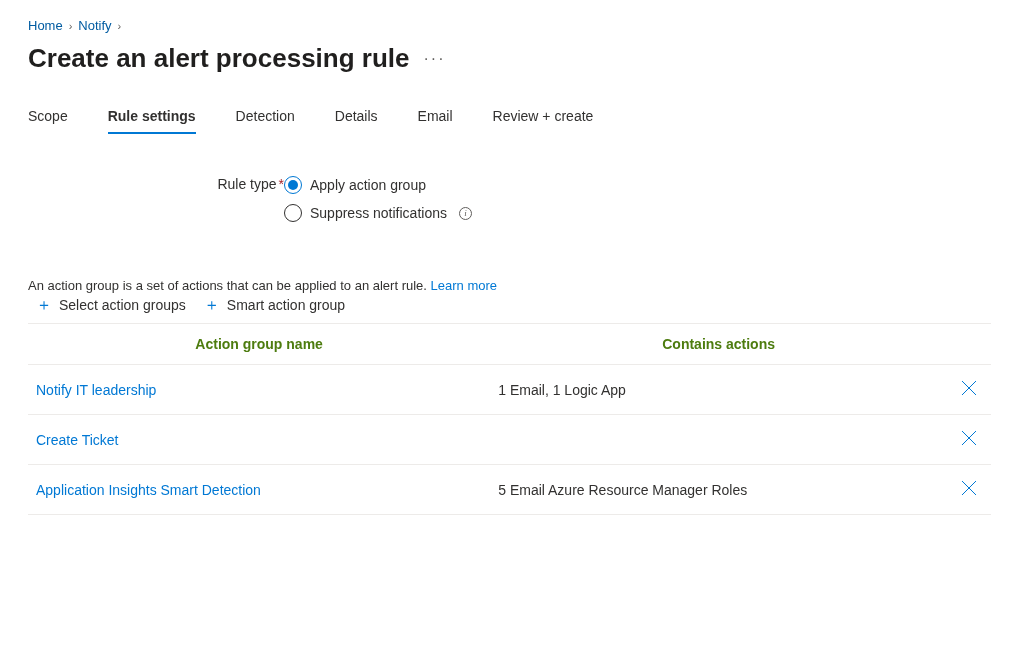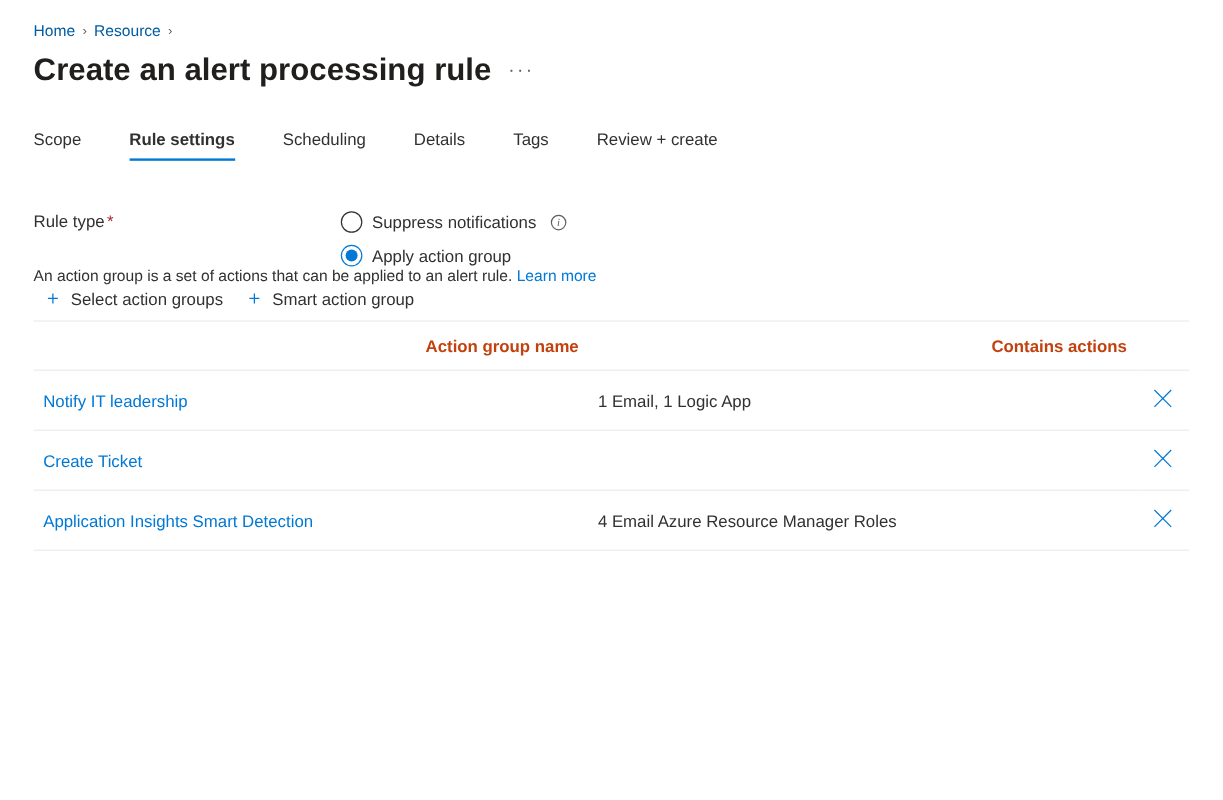--- a/index.html
+++ b/index.html
@@ -53,20 +53,22 @@
       cursor: pointer;
       border-bottom: 2px solid transparent;
     }
     .tab.active {
       font-weight: 600;
       border-bottom: 2px solid #0078d4;
     }
     .field-row {
       display: flex;
       align-items: flex-start;
+      margin-bottom: 56px;
+      text-align: right;
     }
     .field-label {
       width: 256px;
       font-size: 14px;
       color: #323130;
     }
     .required { color: #a4262c; margin-left: 2px; }
     .radios { display: flex; flex-direction: column; gap: 10px; }
     .radio-item {
       display: flex;
@@ -134,24 +136,24 @@
       font-size: 16px;
       font-weight: 300;
       color: #0078d4;
       line-height: 1;
     }
     table {
       width: 100%;
       border-collapse: collapse;
     }
     th {
-      text-align: right;
+      text-align: center;
       font-weight: 600;
       font-size: 14px;
-      color: #c2410c;
+      color: #4d7c0f;
       padding: 12px 8px;
       border-top: 1px solid #edebe9;
       border-bottom: 1px solid #edebe9;
     }
     td {
       padding: 11px 8px;
       border-bottom: 1px solid #edebe9;
       font-size: 14px;
       vertical-align: middle;
     }
@@ -175,53 +177,53 @@
     .x-btn svg { width: 16px; height: 16px; }
     th.name-col { width: 48%; }
     th.actions-col { width: auto; }
   </style>
 </head>
 <body>
 
 <nav class="breadcrumb">
   <a href="#">Home</a>
   <span class="chev">›</span>
-  <a href="#">Resource</a>
+  <a href="#">Notify</a>
   <span class="chev">›</span>
 </nav>
 
 <div class="title-row">
   <h1>Create an alert processing rule</h1>
   <span class="more-dots">···</span>
 </div>
 
 <div class="tabs">
   <div class="tab">Scope</div>
   <div class="tab active">Rule settings</div>
-  <div class="tab">Scheduling</div>
+  <div class="tab">Detection</div>
   <div class="tab">Details</div>
-  <div class="tab">Tags</div>
+  <div class="tab">Email</div>
   <div class="tab">Review + create</div>
 </div>
 
 <div class="field-row">
   <div class="field-label">
     <span>Rule type</span><span class="required">*</span>
   </div>
   <div class="radios">
     <label class="radio-item">
-      <span class="radio-circle"></span>
-      <span>Suppress notifications</span>
-      <span class="info-icon">i</span>
-    </label>
-    <label class="radio-item">
       <span class="radio-circle selected">
           <span class="radio-dot"></span>
         </span>
       <span>Apply action group</span>
+    </label>
+    <label class="radio-item">
+      <span class="radio-circle"></span>
+      <span>Suppress notifications</span>
+      <span class="info-icon">i</span>
     </label>
   </div>
 </div>
 
 <p class="description">
   <span>An action group is a set of actions that can be applied to an alert rule.</span>
   <a href="#">Learn more</a>
 </p>
 
 <div class="toolbar">
@@ -259,21 +261,21 @@
         <td></td>
         <td class="remove-cell"><button class="x-btn">
             <span><svg viewBox="0 0 16 16" fill="none" stroke="currentColor" stroke-width="1">
                 <line x1="1" y1="1" x2="15" y2="15"></line>
                 <line x1="15" y1="1" x2="1" y2="15"></line>
               </svg></span>
           </button></td>
       </tr>
       <tr>
         <td class="name-cell"><a href="#">Application Insights Smart Detection</a></td>
-        <td>4 Email Azure Resource Manager Roles</td>
+        <td>5 Email Azure Resource Manager Roles</td>
         <td class="remove-cell"><button class="x-btn">
             <span><svg viewBox="0 0 16 16" fill="none" stroke="currentColor" stroke-width="1">
                 <line x1="1" y1="1" x2="15" y2="15"></line>
                 <line x1="15" y1="1" x2="1" y2="15"></line>
               </svg></span>
           </button></td>
       </tr>
     </tbody>
 </table>
 

